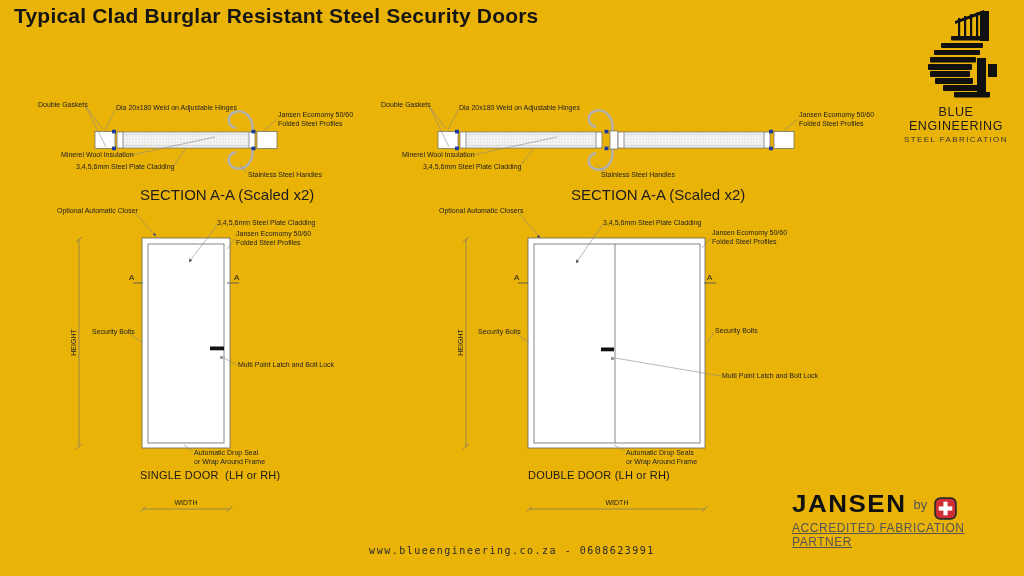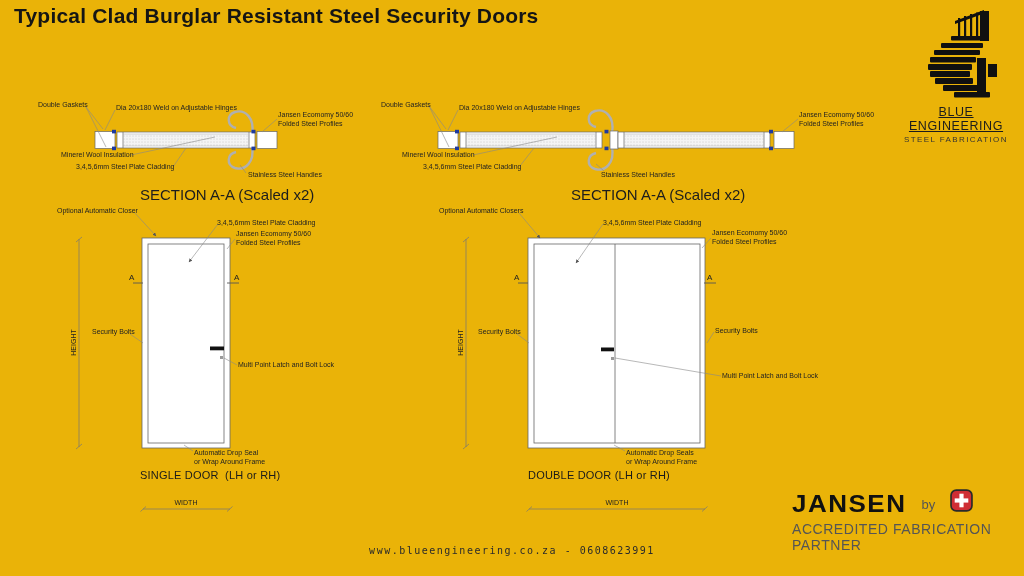--- a/index.html
+++ b/index.html
@@ -13,28 +13,28 @@
 
   .lbl { position:absolute; font-size:7px; line-height:1.25; color:#222; white-space:nowrap; }
   .lbl span { display:block; }
   .sec-cap { position:absolute; font-size:15px; color:#1d1d1d; text-align:center; white-space:pre; }
   .door-cap { position:absolute; font-size:11px; color:#1a1a1a; white-space:pre; letter-spacing:0.2px; }
   .dim-lbl { position:absolute; font-size:7px; color:#222; text-align:center; }
   .height-lbl { position:absolute; font-size:7px; color:#222; transform:rotate(-90deg); width:30px; text-align:center; }
   .marker { position:absolute; font-size:8px; color:#222; font-weight:400; }
 
   .logo-blue { position:absolute; left:896px; top:8px; width:120px; text-align:center; }
-  .logo-blue .nm { font-size:12.5px; color:#1c1c1c; letter-spacing:0.6px; margin-top:1px;text-decoration:underline; }
+  .logo-blue .nm { font-size:12.5px; color:#1c1c1c; letter-spacing:0.6px; margin-top:1px; }
   .logo-blue .tg { font-size:8px; color:#333; letter-spacing:1.4px; margin-top:2px; }
 
   .logo-jansen { position:absolute; left:792px; top:489px; width:200px; }
-  .logo-jansen .row { display:flex; align-items:flex-start; gap:15px; }
+  .logo-jansen .row { display:flex; align-items:flex-end; gap:7px; }
   .logo-jansen .word { font-size:26px; font-weight:800; color:#111; letter-spacing:1.5px; transform:scaleY(0.92); }
   .logo-jansen .by { font-size:13px; color:#555; align-self:center; }
-  .logo-jansen .tg { font-size:14px; color:#555; letter-spacing:0.55px; margin-top:1px; }
+  .logo-jansen .tg { font-size:12px; color:#555; letter-spacing:0.55px; margin-top:1px;text-decoration:underline; }
 
   .footer { position:absolute; left:0; top:545px; width:1024px; text-align:center;
             font-family:"DejaVu Sans Mono", monospace; font-size:10px; letter-spacing:1.5px; color:#2b2b2b; }
 </style>
 </head>
 <body>
 
 <div id="page">
 
   <div class="page-title">Typical Clad Burglar Resistant Steel Security Doors</div>

